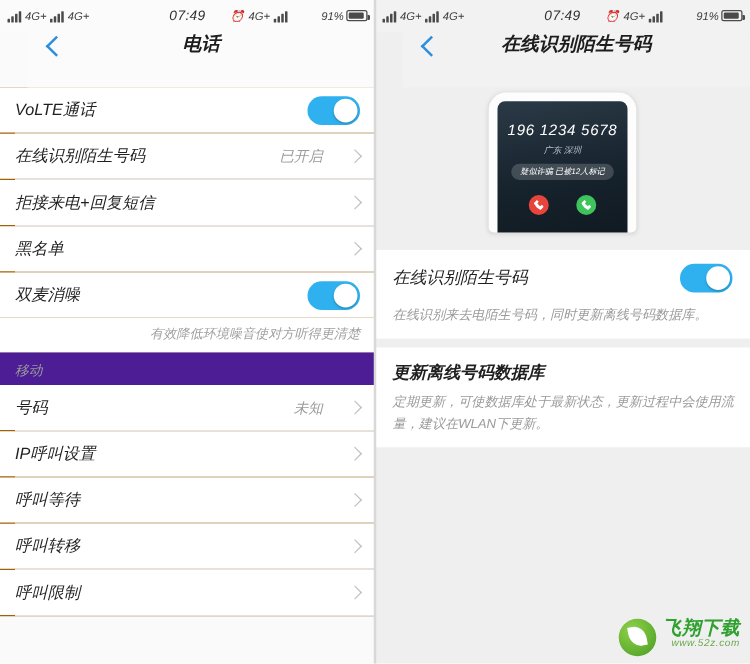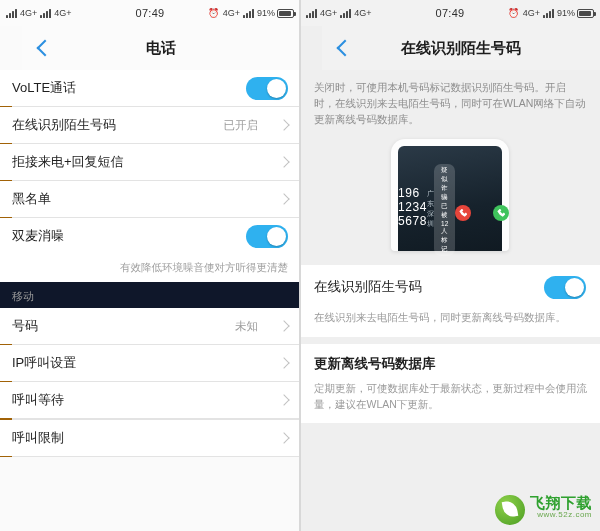--- a/index.html
+++ b/index.html
@@ -12,20 +12,21 @@
   .screens {
     display: flex;
     width: 600px; height: 531px;
     position: relative;
   }
   .phone {
     width: 356px; height: 531px;
     position: relative;
     overflow: hidden;
     background: #f0f0f0;
+    font-style: italic;
   }
   .phone.left { background: #fafafa; }
   .phone.right { background: #efefef; }
   .divider {
     position: absolute;
     left: 299px; top: 0;
     width: 2px; height: 531px;
     background: #d8d8d8;
     z-index: 30;
   }
@@ -54,38 +55,38 @@
   }
   .bars {
     display: inline-flex; align-items: flex-end; gap: 1px; height: 10px;
   }
   .bars i { display: block; width: 2px; background: #4a4a4a; border-radius: .5px; }
   .bars i:nth-child(1) { height: 3px; }
   .bars i:nth-child(2) { height: 5px; }
   .bars i:nth-child(3) { height: 7px; }
   .bars i:nth-child(4) { height: 9px; }
   .net-label { font-size: 9px; color: #3b3b3b; }
-  .battery-wrap { display: inline-flex; align-items: center; gap: 2px; }
+  .battery-wrap { display: inline-flex; gap: 2px; margin-left: 24px; }
   .batt {
     width: 17px; height: 9px;
     border: 1px solid #4a4a4a; border-radius: 2px;
     position: relative;
     padding: 1px;
   }
   .batt::after {
     content: ""; position: absolute; right: -3px; top: 2.5px;
     width: 2px; height: 4px; background: #4a4a4a; border-radius: 0 1px 1px 0;
   }
   .batt span { display: block; height: 100%; background: #4a4a4a; border-radius: 1px; }
 
   
   .navbar {
     height: 44px;
     display: flex;
-    align-items: center;
+    align-items: flex-start;
     padding: 0 10px;
     position: relative;
     background: #fbfbfb;
     margin-left: 22px;
   }
   .phone.right .navbar { background: #f2f2f2; }
   .back-arrow {
     width: 22px; height: 22px;
     position: relative;
     cursor: pointer;
@@ -146,21 +147,21 @@
     color: #a0a0a0;
     padding: 6px 12px 8px 12px;
     background: #ffffff;
     line-height: 1.35;
     text-align: right;
   }
   .group-title {
     font-size: 11px;
     color: #9a9a9a;
     padding: 7px 12px 4px 12px;
-    background: #0f172a;
+    background: #4c1d95;
   }
 
   
   .toggle {
     width: 42px; height: 23px;
     border-radius: 12px;
     background: #2fb1ef;
     position: relative;
     cursor: pointer;
     flex: none;
@@ -193,21 +194,21 @@
     background: #fdfdfd;
     border-radius: 14px 14px 4px 4px;
     box-shadow: 0 1px 4px rgba(0,0,0,.12);
     padding: 7px 7px 0 7px;
   }
   .handset-screen {
     width: 100%; height: 100%;
     border-radius: 6px 6px 0 0;
     background: linear-gradient(170deg, #2b3a47 0%, #16222c 60%, #101a22 100%);
     display: flex;
-    flex-direction: row;
+    flex-direction: column;
     align-items: center;
     padding-top: 16px;
     position: relative;
   }
   .call-number {
     color: #ffffff;
     font-size: 12px;
     letter-spacing: .6px;
   }
   .call-loc {
@@ -423,20 +424,26 @@
       <div class="sep"></div>
 
       <div class="row">
         <span class="row-label">呼叫等待</span>
         <span class="row-right">
           <span class="chev"></span>
         </span>
       </div>
       <div class="sep"></div>
 
+      <div class="row">
+        <span class="row-label">呼叫转移</span>
+        <span class="row-right">
+          <span class="chev"></span>
+        </span>
+      </div>
       <div class="sep"></div>
 
       <div class="row">
         <span class="row-label">呼叫限制</span>
         <span class="row-right">
           <span class="chev"></span>
         </span>
       </div>
       <div class="sep"></div>
     </div>
@@ -480,21 +487,20 @@
             </span>
         </span>
       </div>
     </div>
 
     <div class="navbar">
       <div class="back-arrow"></div>
       <div class="nav-title">在线识别陌生号码</div>
     </div>
 
-    <div class="r-desc">关闭时，可使用本机号码标记数据识别陌生号码。开启时，在线识别来去电陌生号码，同时可在WLAN网络下自动更新离线号码数据库。</div>
 
     <div class="illus-wrap">
       <div class="handset">
         <div class="handset-screen">
           <div class="call-number">196 1234 5678</div>
           <div class="call-loc">广东 深圳</div>
           <div class="call-tag">疑似诈骗 已被12人标记</div>
           <div class="call-actions">
             <span class="call-btn red"></span>
             <span class="call-btn green"></span>

